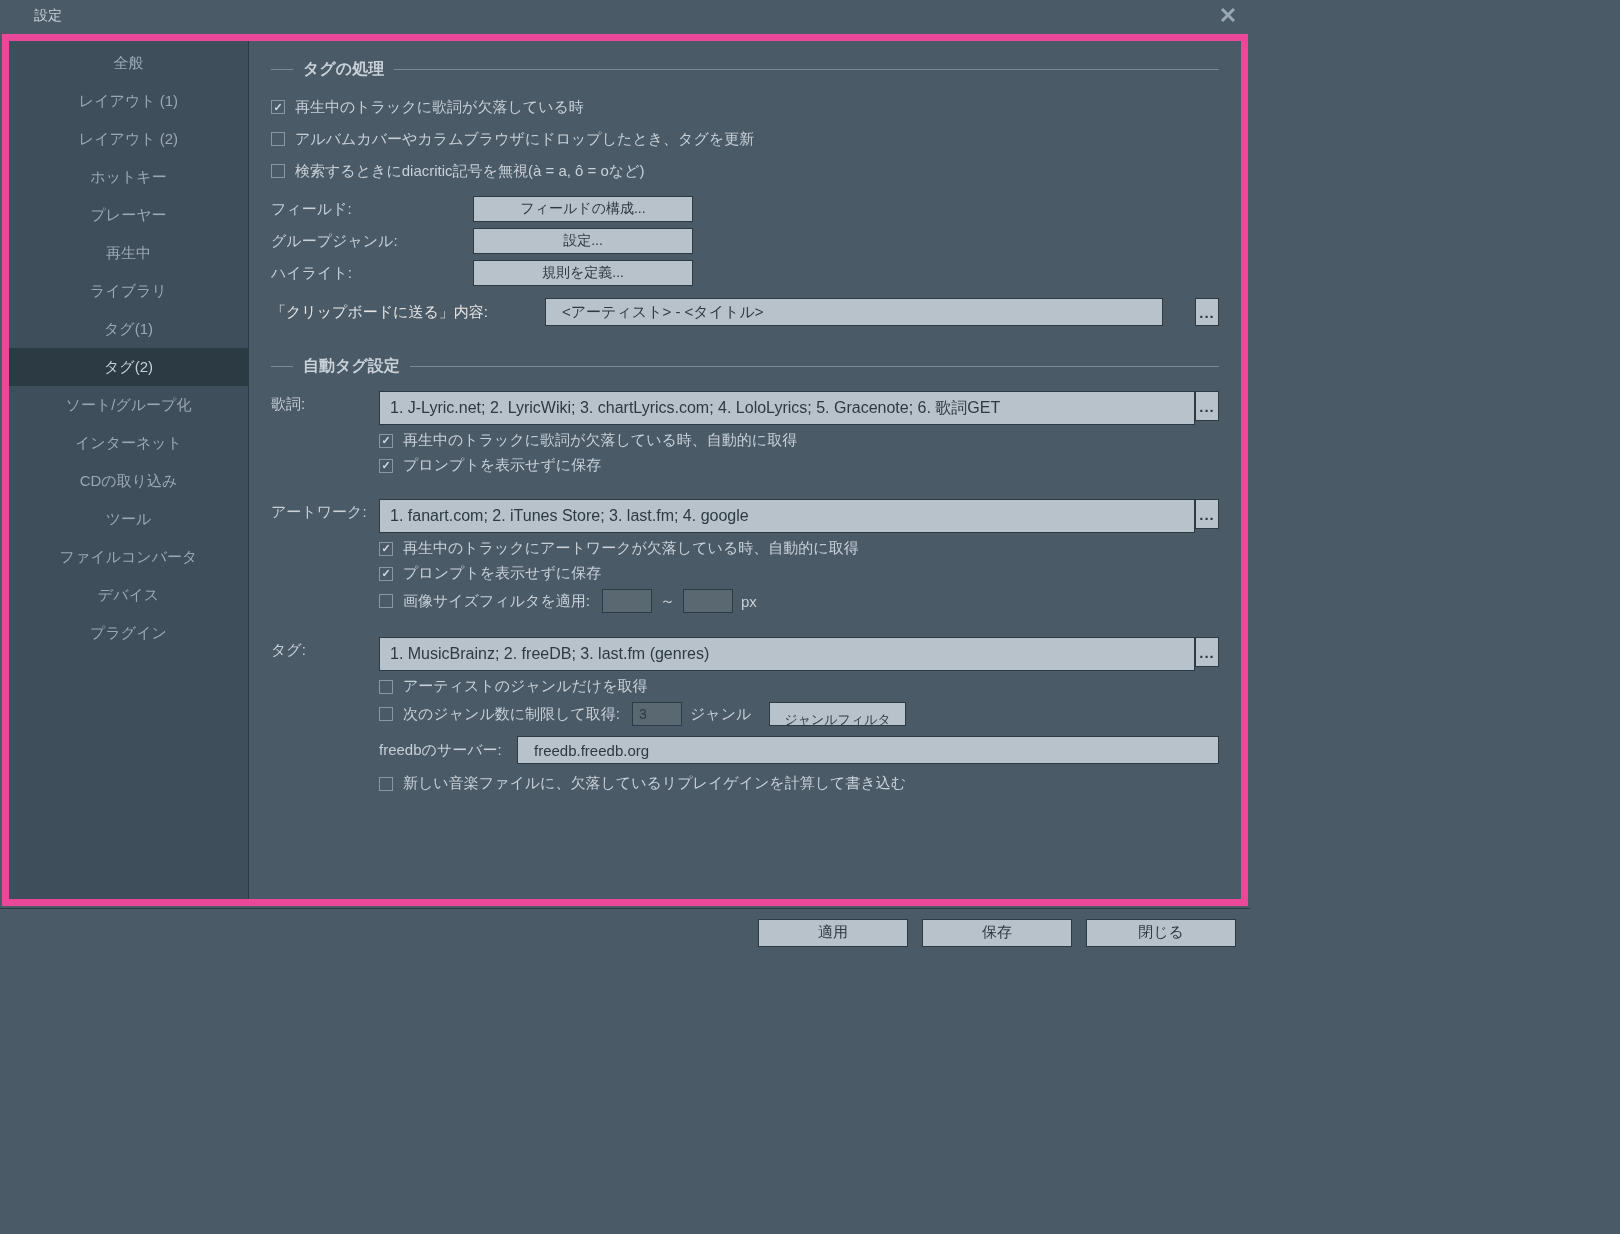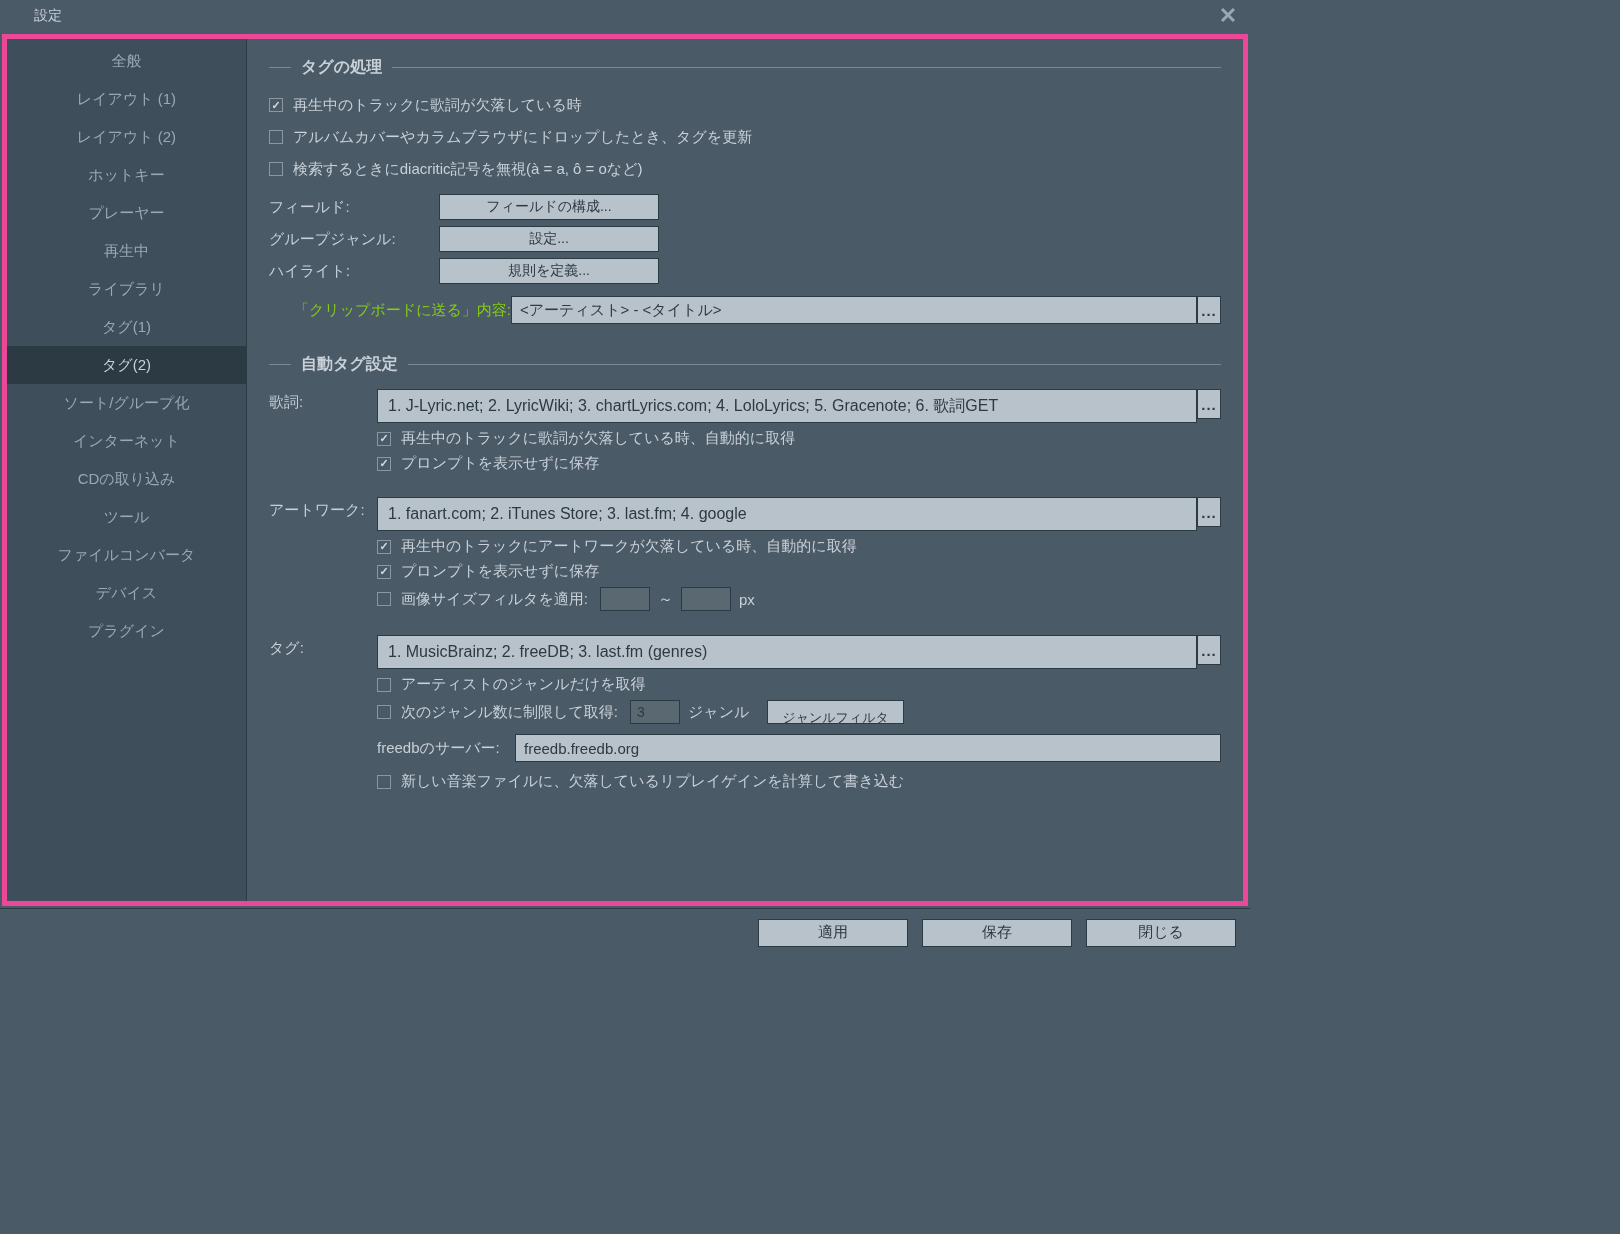--- a/index.html
+++ b/index.html
@@ -31,21 +31,21 @@
   width: 24px; height: 24px;
   display: flex; align-items: center; justify-content: center;
   font-size: 22px;
   color: #9BA8B3;
   cursor: pointer;
   font-weight: bold;
 }
 .body-area {
   flex: 1;
   display: flex;
-  border: 5px solid #ec4899;
+  border: 7px solid #ec4899;
   margin: 2px;
   background: #4A5A66;
   overflow: hidden;
 }
 .sidebar {
   width: 240px;
   background: #3E4E5A;
   border-right: 1px solid #2C3A44;
   display: flex;
   flex-direction: column;
@@ -108,45 +108,46 @@
   font-size: 11px;
   color: #D0D8E0;
   flex-shrink: 0;
 }
 .checkbox.checked::after { content: "✓"; font-weight: bold; line-height: 1; }
 .lbl { color: #C8D0D8; }
 .form-row {
   display: flex;
   align-items: center;
   margin-bottom: 6px;
+  gap: 32px;
 }
 .form-label {
   width: 170px;
   color: #C8D0D8;
 }
-.form-label-wide { width: 242px; color: #84cc16; text-align: right; }
+.form-label-wide { width: 242px; color: #e5e5e5; }
 .btn {
   background: #B8C2CA;
   color: #2C3A44;
   border: 1px solid #2C3A44;
   height: 26px;
   display: inline-flex;
   align-items: center;
   justify-content: center;
   font-size: 14px;
   cursor: pointer;
   padding: 0 6px;
 }
 .btn-wide { width: 220px; }
 .input-text {
   background: #B8C2CA;
   color: #2C3A44;
   border: 1px solid #2C3A44;
   height: 28px;
-  padding: 0 8px;
+  padding: 0 16px;
   font-size: 15px;
   font-family: inherit;
 }
 .more-btn {
   background: #B8C2CA;
   color: #2C3A44;
   border: 1px solid #2C3A44;
   width: 24px; height: 28px;
   display: inline-flex;
   align-items: center;

